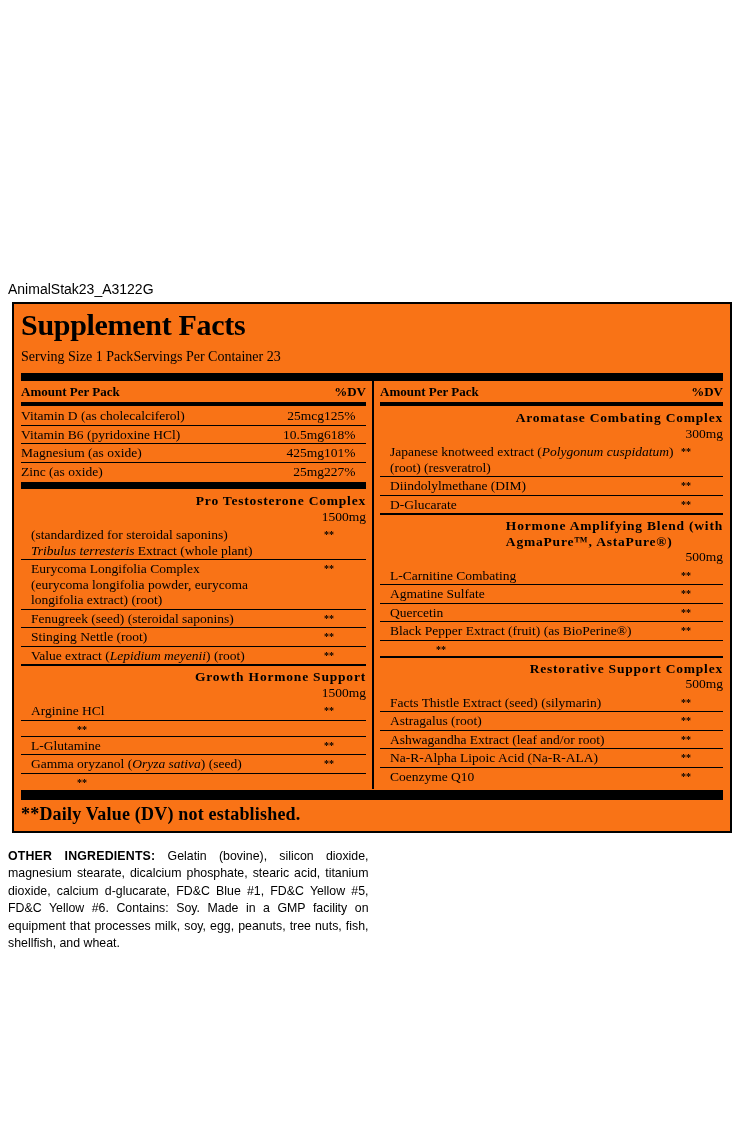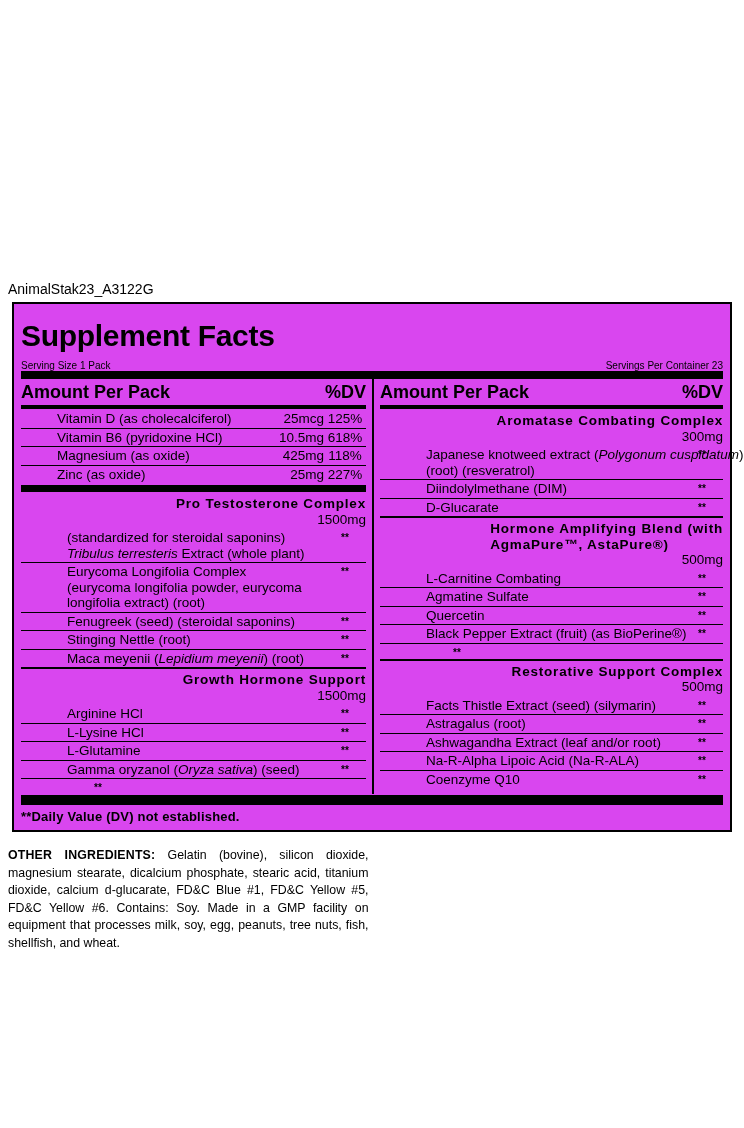--- a/index.html
+++ b/index.html
@@ -4,47 +4,47 @@
 <style>
   * { box-sizing: border-box; }
   html, body { margin: 0; padding: 0; }
   body {
     width: 744px; height: 1128px;
     background: #ffffff; color: #000000;
     font-family: "Liberation Sans", "DejaVu Sans", sans-serif;
     overflow: hidden;
   }
   .code { padding: 281px 0 0 8px; font-size: 14px; }
-  .panel { margin: 5px 12px 0 12px; border: 2.5px solid #000; padding: 12px 7px 0 7px; background:#d946ef; }
+  .panel { margin: 5px 12px 0 12px; border: 2.5px solid #000; padding: 1px 7px 0 7px; background:#f97316;font-family:Liberation Serif, serif; }
   .title { font-size: 30px; font-weight: bold; letter-spacing: -0.3px; margin: 3px 0 7px 0; }
-  .serving-row { display: flex; justify-content: space-between; font-size: 10px; margin-bottom: 0; }
+  .serving-row { display: flex; font-size: 14px; margin-bottom: 8px; }
   .fullbar { height: 8px; background: #000; }
   .cols { display: flex; align-items: stretch; }
   .col { width: 50%; }
   .col-left { padding-right: 6px; }
   .col-right { border-left: 2.5px solid #000; padding-left: 6px; }
-  .colheader { display: flex; justify-content: space-between; font-weight: bold; font-size: 18px; padding: 3px 0 2px 0; gap: 48px; }
+  .colheader { display: flex; justify-content: space-between; font-weight: bold; font-size: 13px; padding: 3px 0 2px 0; gap: 48px; }
   .bar { background: #000; }
   .bar-medium { height: 4px; margin: 0 0 1px 0; }
   .bar-thick { height: 7px; margin: 2px 0 1px 0; }
   .row { display: flex; align-items: flex-start; padding: 1px 0 1px 0; font-size: 13.5px; line-height: 15.5px; }
   .row.sep-thin { border-top: 1px solid #000; }
   .row.sep-medium { border-top: 2px solid #000; }
-  .row .name { flex: 1; min-width: 0; margin-left: 36px; }
+  .row .name { flex: 1; min-width: 0; }
   .row .name .line { white-space: nowrap; }
   .row .name .line.ind { padding-left: 16px; }
   .row.ingredient .name { padding-left: 10px; }
   .row .amt { width: 56px; text-align: right; }
-  .row .dv { width: 42px; text-align: center; }
+  .row .dv { width: 42px; text-align: left; }
   .row.ingredient .dv { font-size: 10px; font-weight: bold; line-height: 11px; padding-top: 2px; }
   .row.section { align-items: flex-end; padding: 3px 0 2px 0; flex-direction: column; }
   .row.section .name { font-weight: bold; letter-spacing: 0.8px; }
   .row.section .amt { font-weight: normal; }
   .bottombar { height: 10px; background: #000; margin-top: 1px; }
-  .footnote { font-weight: bold; font-size: 13px; letter-spacing: 0.2px; padding: 4px 0 6px 0; }
+  .footnote { font-weight: bold; font-size: 18px; letter-spacing: 0.2px; padding: 4px 0 6px 0; }
   .other { margin: 14px 0 0 8px; width: 394px; font-size: 13.5px; line-height: 17.6px; text-align: justify; transform: scaleX(0.915); transform-origin: 0 0; }
   .other b { letter-spacing: 0.2px; }
   i { font-style: italic; }
 </style>
 </head>
 <body>
 
 <div class="code">AnimalStak23_A3122G</div>
 
 <div class="panel">
@@ -74,21 +74,21 @@
             <div class="line"><span>Vitamin B6 (pyridoxine HCl)</span></div>
           </div>
           <div class="amt">10.5mg</div>
           <div class="dv">618%</div>
         </div>
         <div class="row nutrient sep-thin">
           <div class="name">
             <div class="line"><span>Magnesium (as oxide)</span></div>
           </div>
           <div class="amt">425mg</div>
-          <div class="dv">118%</div>
+          <div class="dv">101%</div>
         </div>
         <div class="row nutrient sep-thin">
           <div class="name">
             <div class="line"><span>Zinc (as oxide)</span></div>
           </div>
           <div class="amt">25mg</div>
           <div class="dv">227%</div>
         </div>
         <div class="bar bar-thick"></div>
         <div class="row section sep-none">
@@ -124,43 +124,40 @@
         </div>
         <div class="row ingredient sep-thin">
           <div class="name">
             <div class="line"><span>Stinging Nettle (root)</span></div>
           </div>
           <div class="amt"></div>
           <div class="dv">**</div>
         </div>
         <div class="row ingredient sep-thin">
           <div class="name">
-            <div class="line"><span>Maca meyenii (</span><i>Lepidium meyenii</i><span>) (root)</span></div>
+            <div class="line"><span>Value extract (</span><i>Lepidium meyenii</i><span>) (root)</span></div>
           </div>
           <div class="amt"></div>
           <div class="dv">**</div>
         </div>
         <div class="row section sep-medium">
           <div class="name">
             <div class="line"><span>Growth Hormone Support</span></div>
           </div>
           <div class="amt">1500mg</div>
           <div class="dv"></div>
         </div>
         <div class="row ingredient sep-none">
           <div class="name">
             <div class="line"><span>Arginine HCl</span></div>
           </div>
           <div class="amt"></div>
           <div class="dv">**</div>
         </div>
         <div class="row ingredient sep-thin">
-          <div class="name">
-            <div class="line"><span>L-Lysine HCl</span></div>
-          </div>
           <div class="amt"></div>
           <div class="dv">**</div>
         </div>
         <div class="row ingredient sep-thin">
           <div class="name">
             <div class="line"><span>L-Glutamine</span></div>
           </div>
           <div class="amt"></div>
           <div class="dv">**</div>
         </div>

